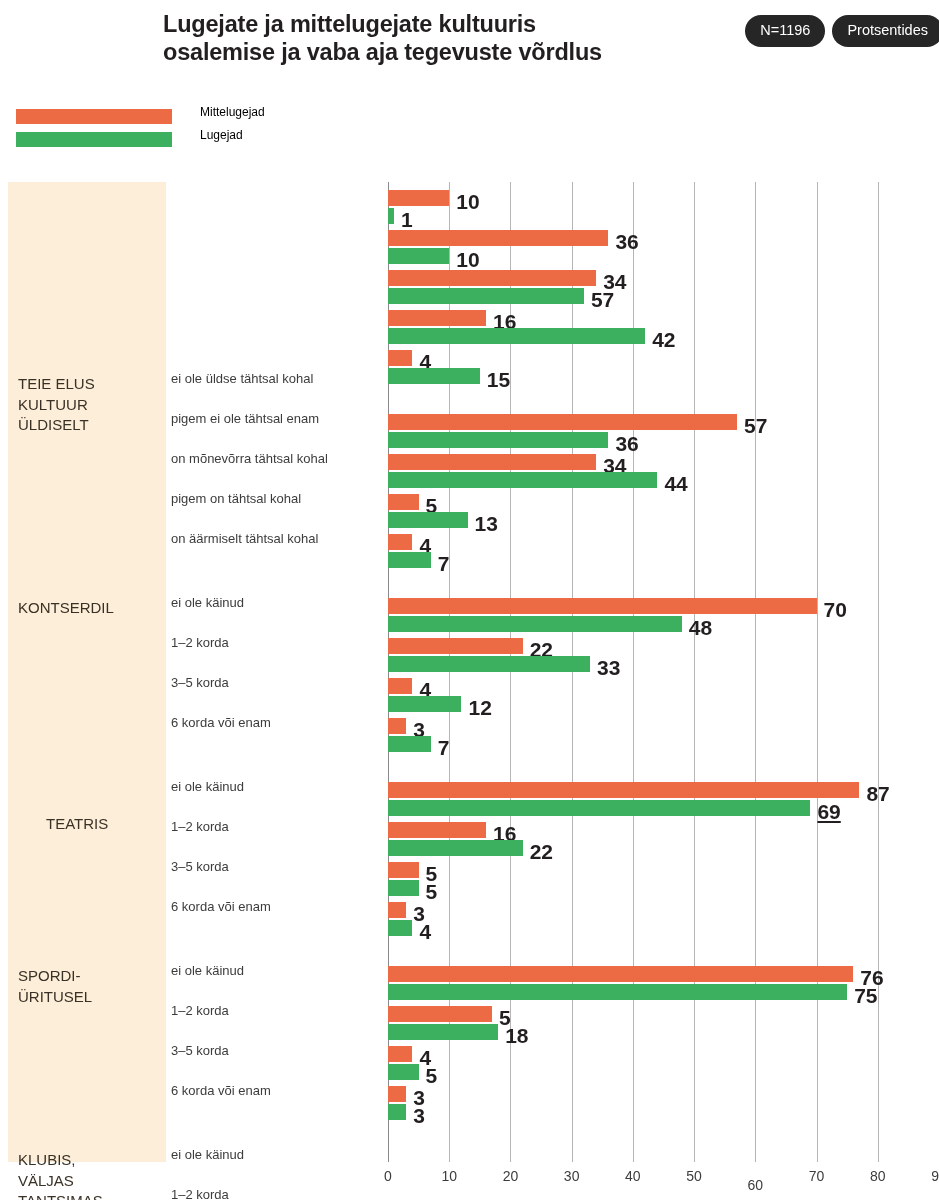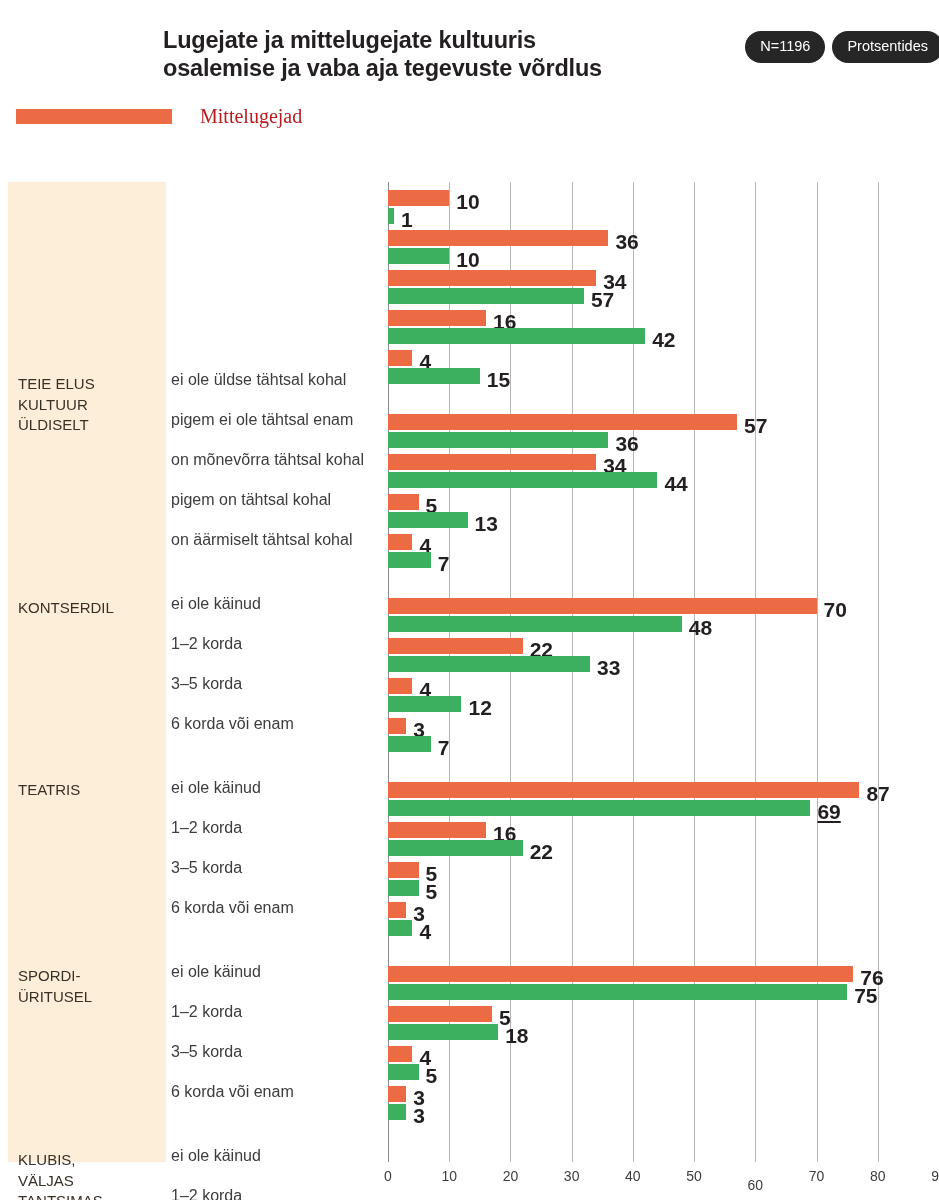--- a/index.html
+++ b/index.html
@@ -12,21 +12,21 @@
     height: 1200px;
     font-family: "Liberation Sans", sans-serif;
     color: #262626;
     position: relative;
     overflow: hidden;
   }
 
   
   .header {
     position: absolute;
-    left: 0; top: 16px;
+    left: 0; top: 0;
     width: 939px;
     height: 88px;
   }
   .title {
     position: absolute;
     left: 163px;
     top: 10px;
     width: 520px;
     font-size: 23.5px;
     font-weight: bold;
@@ -68,23 +68,22 @@
     position: absolute;
     left: 0;
     top: 3px;
     width: 156px;
     height: 15px;
   }
   .legend-label {
     position: absolute;
     left: 184px;
     top: -1px;
-    font-size: 20px;
-    color: #b91c1c;
-    font-family: Liberation Serif, serif;
+    font-size: 12px;
+    color: #000000;
   }
 
   
   .chart {
     position: absolute;
     left: 0;
     top: 176px;
     width: 939px;
     height: 1000px;
   }
@@ -127,21 +126,21 @@
     position: absolute;
     left: 18px;
     font-size: 15px;
     line-height: 20.5px;
     color: #3a3126;
     white-space: pre-line;
   }
   .row-label {
     position: absolute;
     left: 171px;
-    font-size: 16px;
+    font-size: 13px;
     color: #3c3c3c;
     white-space: nowrap;
   }
   .bar {
     position: absolute;
     left: 0;
     height: 16px;
   }
   .bar-orange { background: #ec6b45; }
   .bar-green  { background: #3cb05e; }
@@ -163,20 +162,24 @@
   <div class="badges">
     <span class="badge">N=1196</span>
     <span class="badge">Protsentides</span>
   </div>
 </div>
 
 <div class="legend">
   <div class="legend-row">
     <span class="legend-swatch bar-orange"></span>
     <span class="legend-label">Mittelugejad</span>
+  </div>
+  <div class="legend-row">
+    <span class="legend-swatch bar-green"></span>
+    <span class="legend-label">Lugejad</span>
   </div>
 </div>
 
 <div class="chart">
   <div class="sidebar-bg"></div>
   <div class="plot" id="plot">
       <div class="gridline axis-zero" style="left: 0px;"></div>
       <div class="tick-label" style="left: 0px;">0</div>
       <div class="gridline" style="left: 61.2222px;"></div>
       <div class="tick-label" style="left: 61.2222px;">10</div>
@@ -287,21 +290,21 @@
       <div class="row-label" style="top: 195px;">ei ole üldse tähtsal kohal</div>
       <div class="row-label" style="top: 235px;">pigem ei ole tähtsal enam</div>
       <div class="row-label" style="top: 275px;">on mõnevõrra tähtsal kohal</div>
       <div class="row-label" style="top: 315px;">pigem on tähtsal kohal</div>
       <div class="row-label" style="top: 355px;">on äärmiselt tähtsal kohal</div>
       <div class="group-title" style="top: 422px;">KONTSERDIL</div>
       <div class="row-label" style="top: 419px;">ei ole käinud</div>
       <div class="row-label" style="top: 459px;">1–2 korda</div>
       <div class="row-label" style="top: 499px;">3–5 korda</div>
       <div class="row-label" style="top: 539px;">6 korda või enam</div>
-      <div class="group-title" style="top: 604px;">TEATRIS</div>
+      <div class="group-title" style="top: 638px; margin-left: 28px;">TEATRIS</div>
       <div class="row-label" style="top: 603px;">ei ole käinud</div>
       <div class="row-label" style="top: 643px;">1–2 korda</div>
       <div class="row-label" style="top: 683px;">3–5 korda</div>
       <div class="row-label" style="top: 723px;">6 korda või enam</div>
       <div class="group-title" style="top: 790px;">SPORDI-
 ÜRITUSEL</div>
       <div class="row-label" style="top: 787px;">ei ole käinud</div>
       <div class="row-label" style="top: 827px;">1–2 korda</div>
       <div class="row-label" style="top: 867px;">3–5 korda</div>
       <div class="row-label" style="top: 907px;">6 korda või enam</div>

